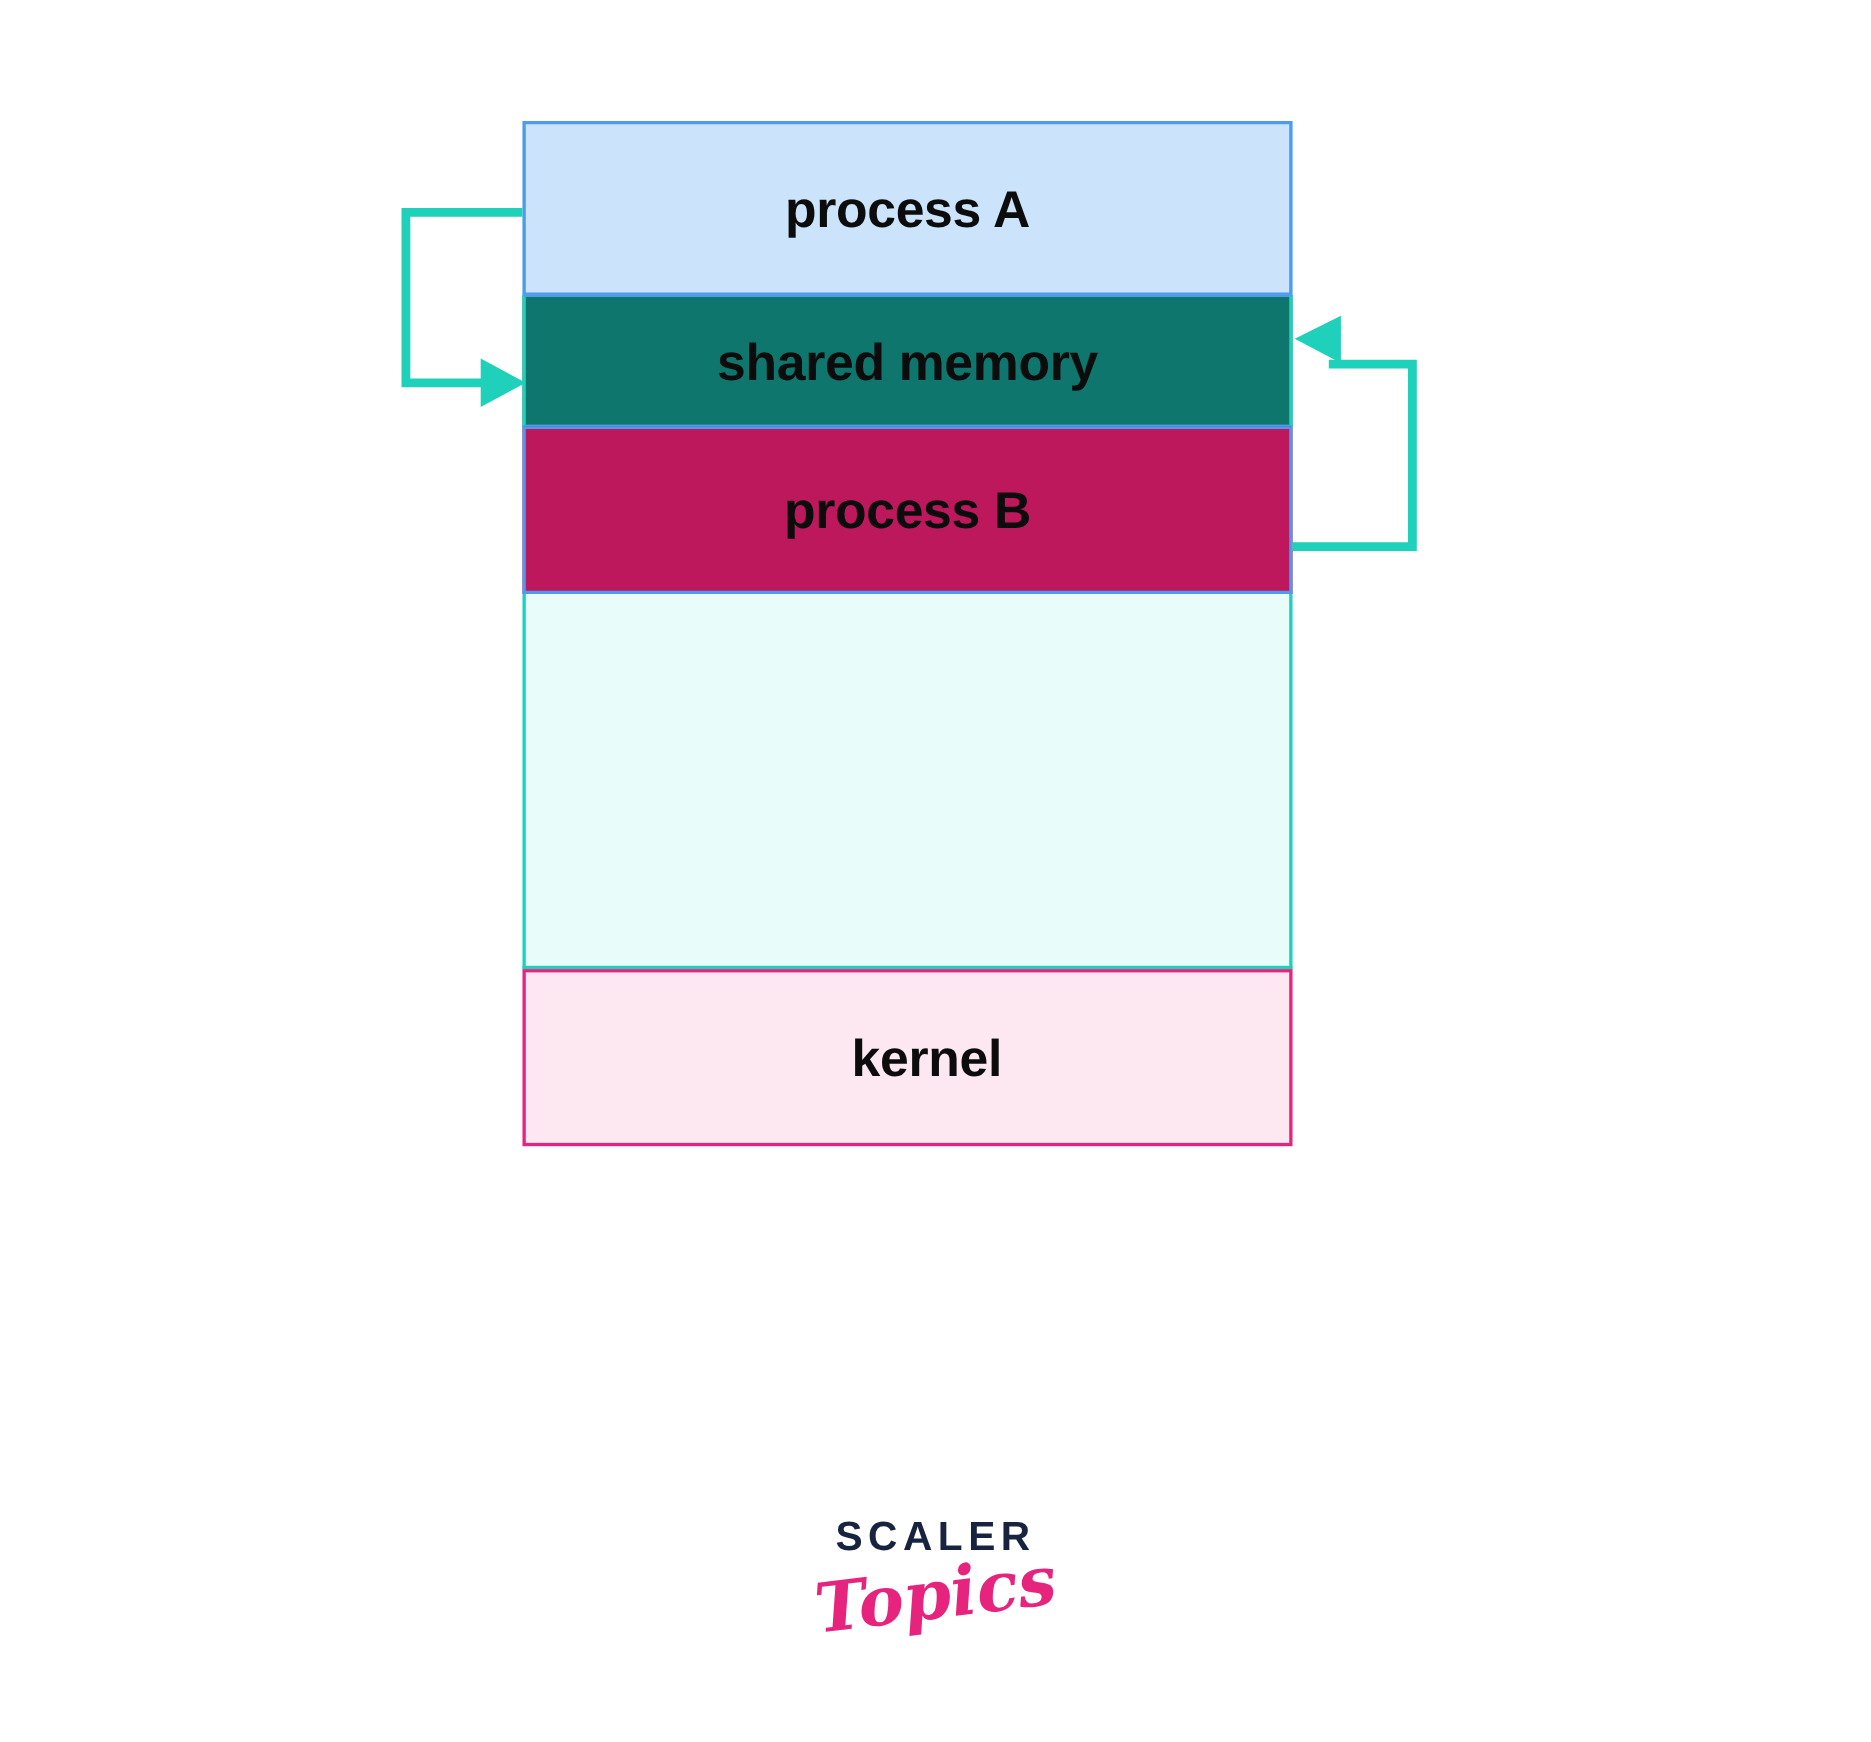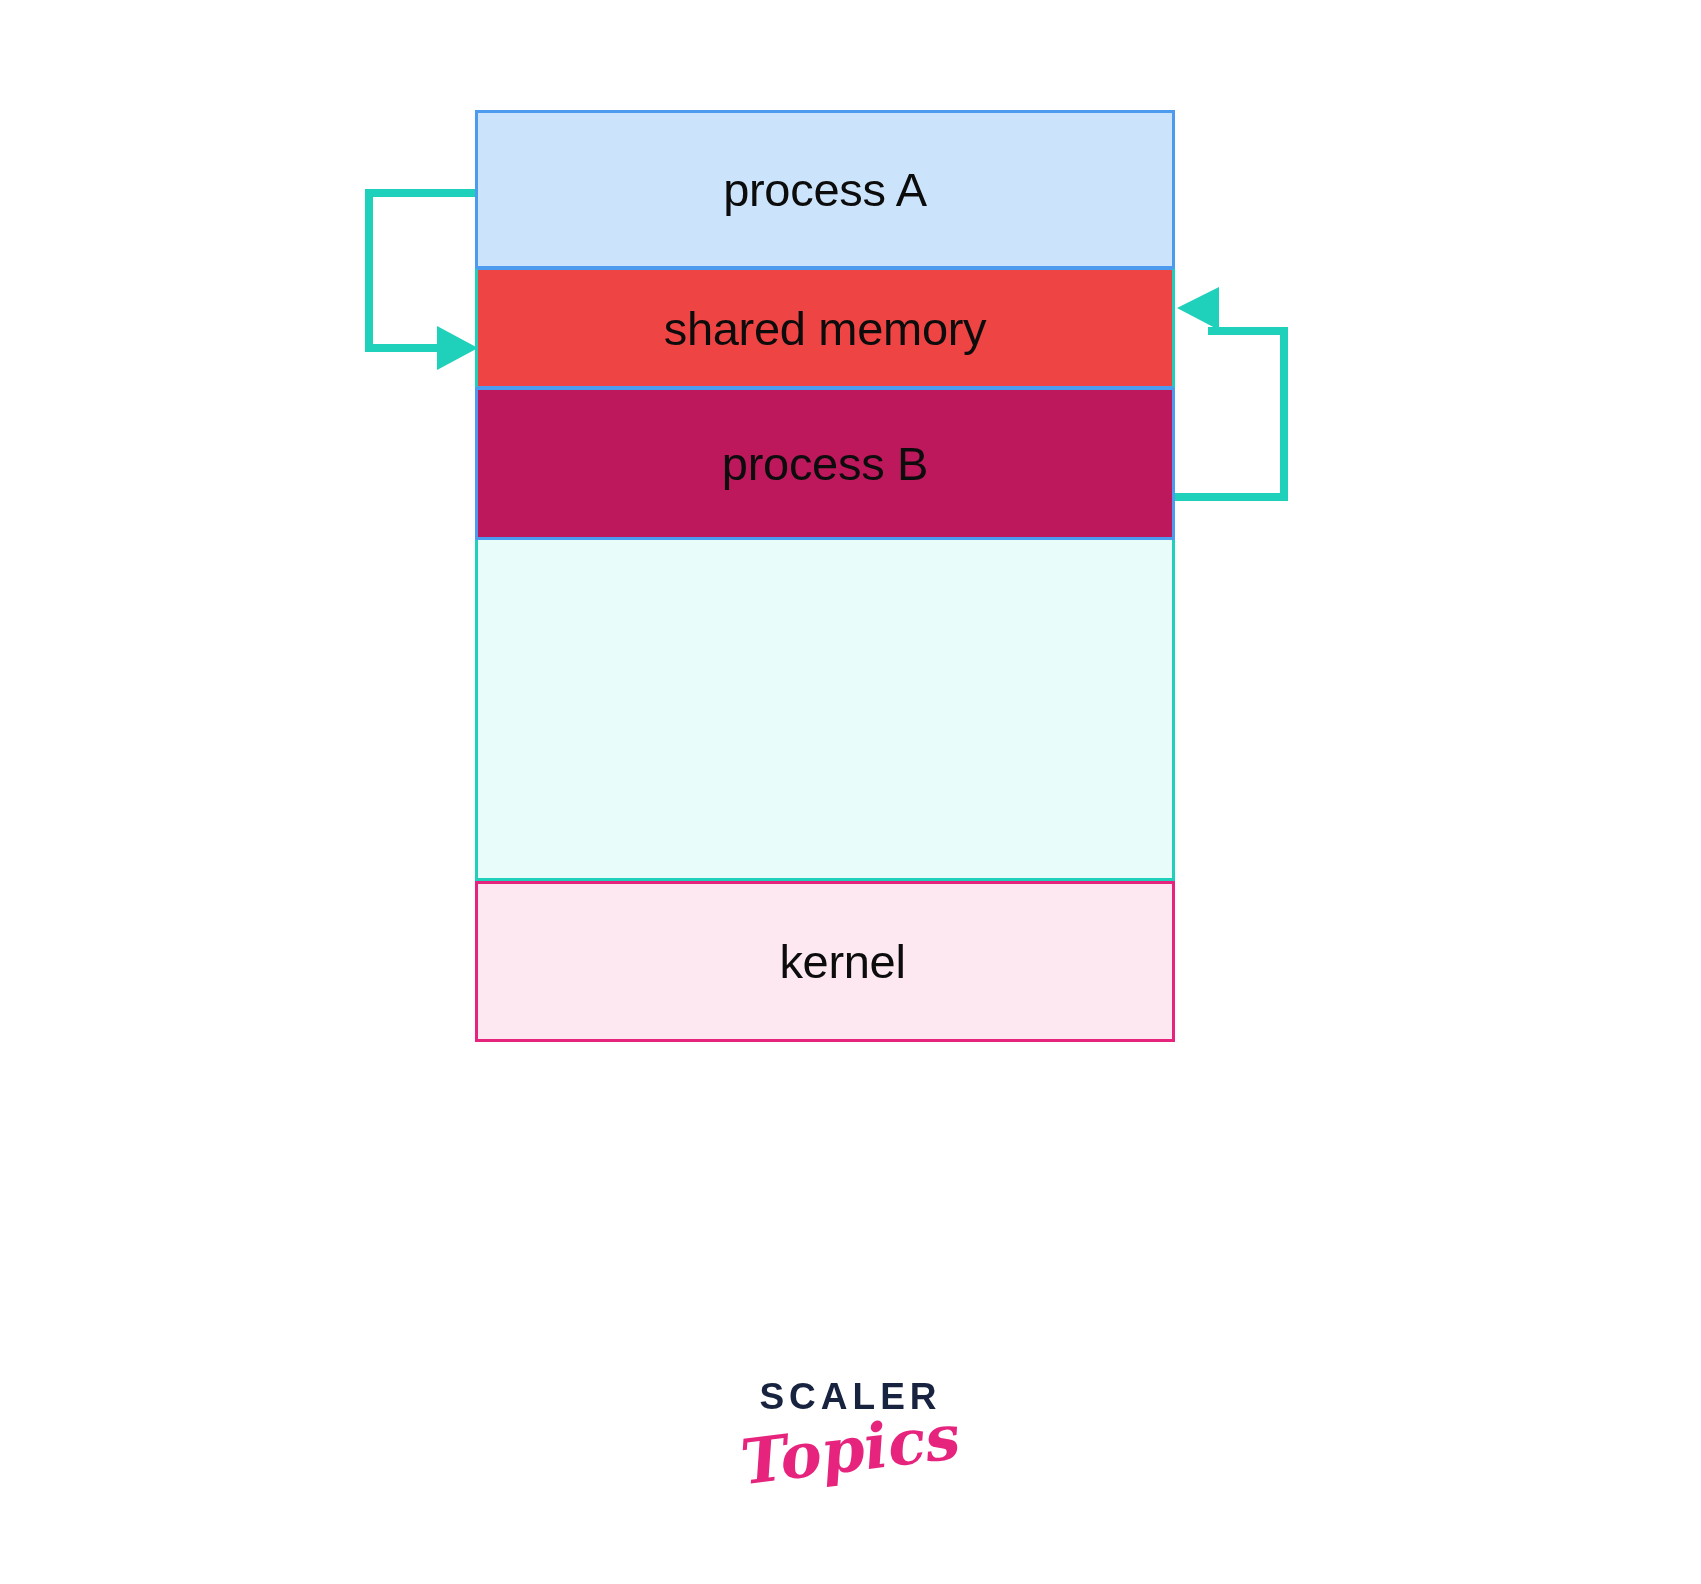--- a/index.html
+++ b/index.html
@@ -34,37 +34,37 @@
   .mem-block {
     position: relative;
     box-sizing: border-box;
     display: flex;
     align-items: center;
     justify-content: center;
   }
 
   .mem-label {
     font-size: 47px;
-    font-weight: 400;
+    font-weight: 700;
     color: #0c0c0c;
     letter-spacing: -0.3px;
     line-height: 1;
     white-space: nowrap;
   }
 
   .block-process-a {
     height: 158px;
     background: #cbe4fb;
     border: 3px solid #4d9bee;
     border-bottom-width: 2px;
   }
 
   .block-shared {
     height: 120px;
-    background: #ef4444;
+    background: #0f766e;
     border-left: 3px solid #1fd0bb;
     border-right: 3px solid #1fd0bb;
     border-top: 2px solid #4d9bee;
     border-bottom: 2px solid #4d9bee;
   }
 
   .block-process-b {
     height: 152px;
     background: #be185d;
     border: 3px solid #4d9bee;

